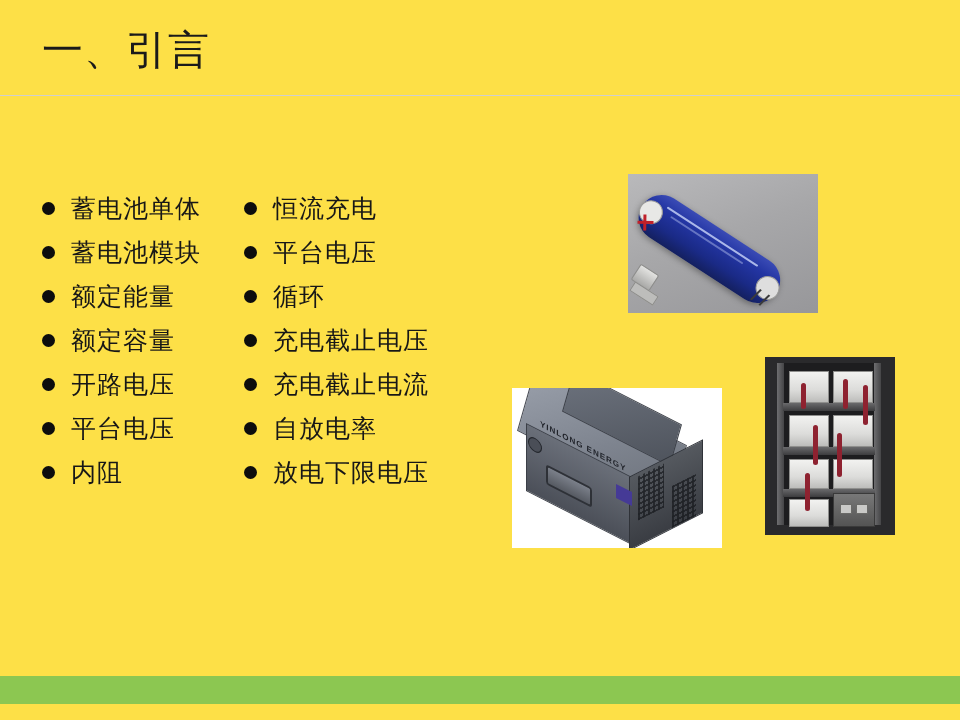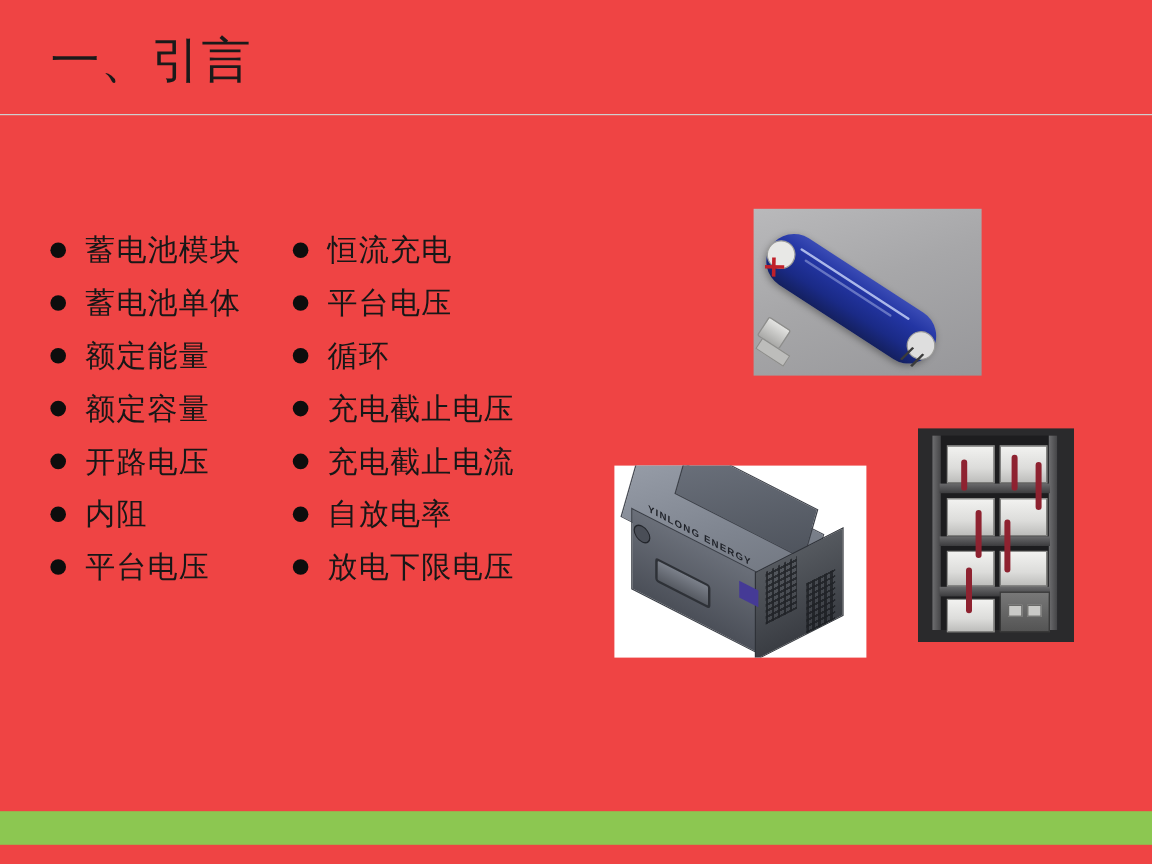--- a/index.html
+++ b/index.html
@@ -8,21 +8,21 @@
     padding: 0;
     background: #ffffff;
   }
   body {
     font-family: "Liberation Serif", "DejaVu Serif", serif;
   }
   #slide {
     position: relative;
     width: 960px;
     height: 720px;
-    background: #ef4444;
+    background: #fde047;
     overflow: hidden;
   }
 
   
   .slide-title {
     position: absolute;
     left: 42px;
     top: 28px;
     font-family: "Liberation Sans", "DejaVu Sans", sans-serif;
     font-size: 41px;
@@ -322,45 +322,45 @@
 <div id="slide">
 
   <div class="slide-title">一、引言</div>
 
   <div class="title-rule"></div>
 
 
   <div class="term-col left">
     <div class="term-item">
       <span class="term-bullet"></span>
+      <span class="term-label">蓄电池单体</span>
+    </div>
+    <div class="term-item">
+      <span class="term-bullet"></span>
       <span class="term-label">蓄电池模块</span>
     </div>
     <div class="term-item">
       <span class="term-bullet"></span>
-      <span class="term-label">蓄电池单体</span>
-    </div>
-    <div class="term-item">
-      <span class="term-bullet"></span>
       <span class="term-label">额定能量</span>
     </div>
     <div class="term-item">
       <span class="term-bullet"></span>
       <span class="term-label">额定容量</span>
     </div>
     <div class="term-item">
       <span class="term-bullet"></span>
       <span class="term-label">开路电压</span>
     </div>
     <div class="term-item">
       <span class="term-bullet"></span>
+      <span class="term-label">平台电压</span>
+    </div>
+    <div class="term-item">
+      <span class="term-bullet"></span>
       <span class="term-label">内阻</span>
-    </div>
-    <div class="term-item">
-      <span class="term-bullet"></span>
-      <span class="term-label">平台电压</span>
     </div>
   </div>
 
   <div class="term-col right">
     <div class="term-item">
       <span class="term-bullet"></span>
       <span class="term-label">恒流充电</span>
     </div>
     <div class="term-item">
       <span class="term-bullet"></span>

